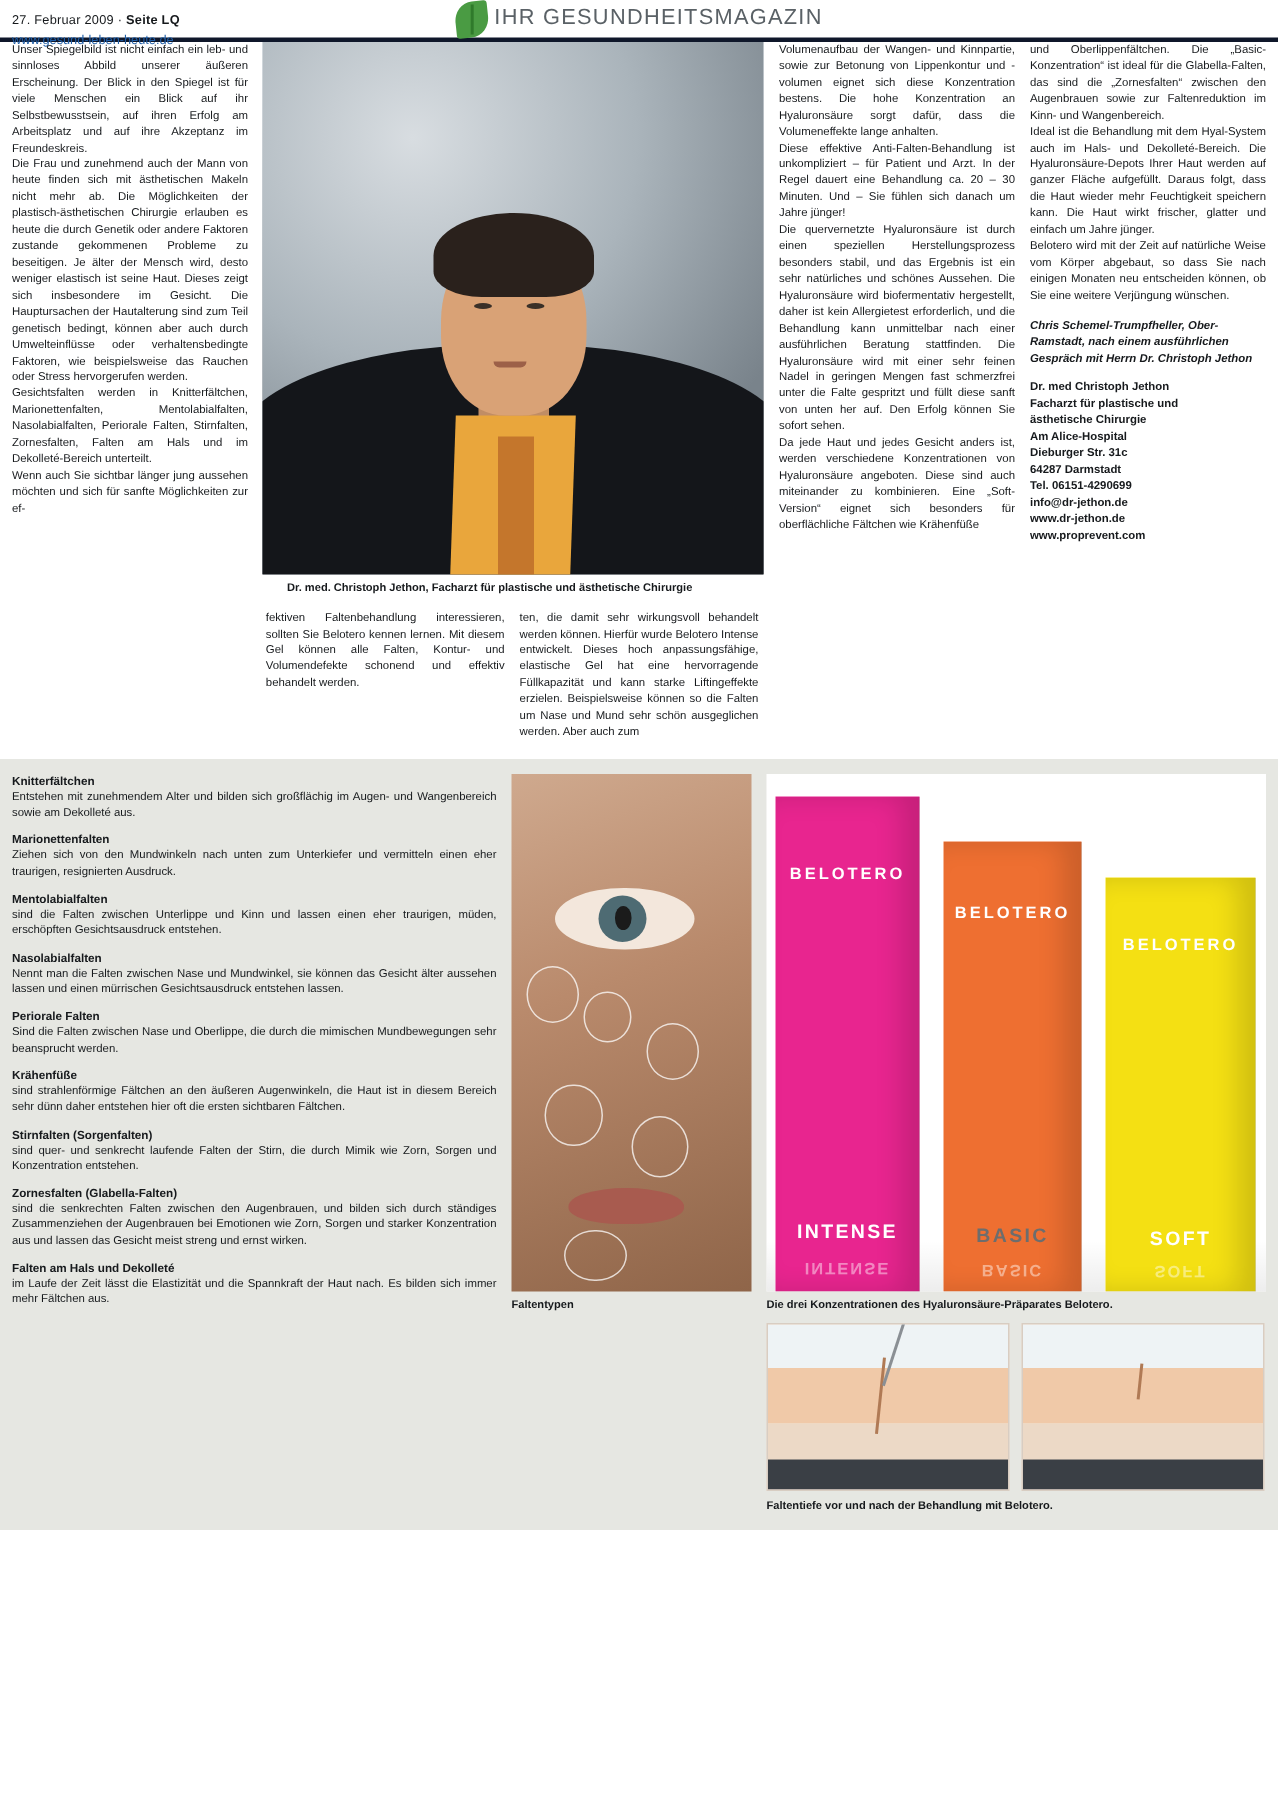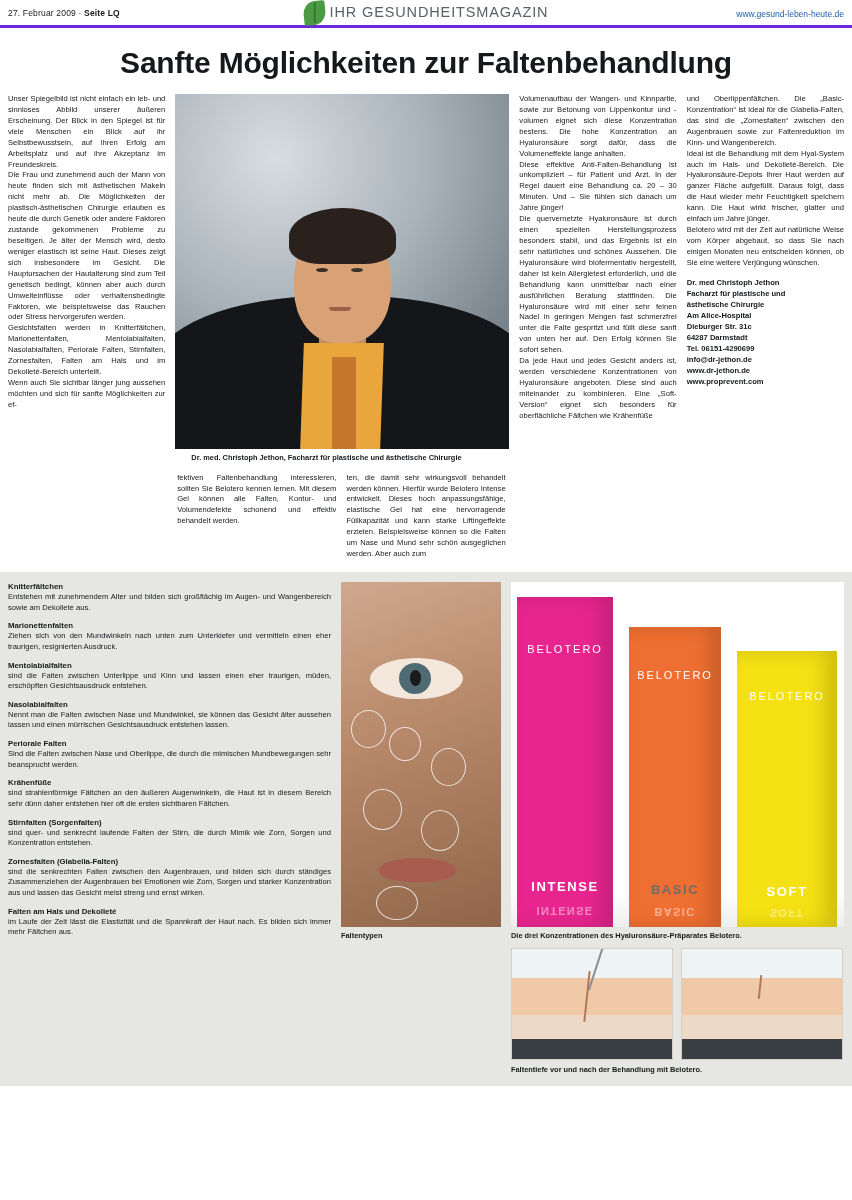--- a/index.html
+++ b/index.html
@@ -16,21 +16,22 @@
   .page { width:852px; height:1200px; position:relative; }
 
   
   .masthead {
     position:relative;
     height: 28px;
     padding: 6px 8px 0 8px;
     display:flex;
     align-items:flex-start;
     justify-content:space-between;
-    border-bottom: 3px solid #6d28d9;
+    border-bottom: 3px solid #0f172a;
+    flex-direction: column;
   }
   .mh-left { font-size: 8.5px; letter-spacing:0.02em; padding-top:2px; }
   .mh-left b { font-weight:bold; }
   .mh-center {
     position:absolute;
     left:50%;
     top:1px;
     transform: translateX(-50%);
     display:flex;
     align-items:center;
@@ -200,21 +201,21 @@
     background:#ffffff;
     position:relative; overflow:hidden;
   }
   .box {
     position:absolute; bottom:0;
     box-shadow: inset -12px 0 18px rgba(0,0,0,.15);
   }
   .box .brand {
     position:absolute; left:0; right:0; top:14%;
     text-align:center; color:#fff; font-size:11px;
-    letter-spacing:0.18em; font-weight:normal;
+    letter-spacing:0.18em; font-weight:bold;
   }
   .box .kind {
     position:absolute; left:0; right:0; bottom:10%;
     text-align:center; color:#fff; font-size:13px;
     letter-spacing:0.12em; font-weight:bold;
   }
   .box .kind.dark { color:#6d6d6d; }
   .box .mirror {
     position:absolute; left:0; right:0; bottom:3%;
     text-align:center; font-size:11px; letter-spacing:0.12em;
@@ -262,21 +263,20 @@
       <span>·</span>
       <b>Seite LQ</b>
     </div>
     <div class="mh-center">
       <div class="leaf"></div>
       <div class="mh-title">IHR GESUNDHEITSMAGAZIN</div>
     </div>
     <div class="mh-right">www.gesund-leben-heute.de</div>
   </div>
 
-  <h1 class="headline">Sanfte Möglichkeiten zur Faltenbehandlung</h1>
 
   <div class="article">
 
     <div class="cols">
       <div class="col bodytext">
           <p>Unser Spiegelbild ist nicht einfach ein leb- und sinnloses Abbild unserer äußeren Erscheinung. Der Blick in den Spiegel ist für viele Menschen ein Blick auf ihr Selbstbewusstsein, auf ihren Erfolg am Arbeitsplatz und auf ihre Akzeptanz im Freundeskreis.</p>
           <p>Die Frau und zunehmend auch der Mann von heute finden sich mit ästhetischen Makeln nicht mehr ab. Die Möglichkeiten der plastisch-ästhetischen Chirurgie erlauben es heute die durch Genetik oder andere Faktoren zustande gekommenen Probleme zu beseitigen. Je älter der Mensch wird, desto weniger elastisch ist seine Haut. Dieses zeigt sich insbesondere im Gesicht. Die Hauptursachen der Hautalterung sind zum Teil genetisch bedingt, können aber auch durch Umwelteinflüsse oder verhaltensbedingte Faktoren, wie beispielsweise das Rauchen oder Stress hervorgerufen werden.</p>
           <p>Gesichtsfalten werden in Knitterfältchen, Marionettenfalten, Mentolabialfalten, Nasolabialfalten, Periorale Falten, Stirnfalten, Zornesfalten, Falten am Hals und im Dekolleté-Bereich unterteilt.</p>
           <p>Wenn auch Sie sichtbar länger jung aussehen möchten und sich für sanfte Möglichkeiten zur ef-</p>
         </div>
@@ -304,20 +304,23 @@
           <p>Da jede Haut und jedes Gesicht anders ist, werden verschiedene Konzentrationen von Hyaluronsäure angeboten. Diese sind auch miteinander zu kombinieren. Eine „Soft-Version“ eignet sich besonders für oberflächliche Fältchen wie Krähenfüße</p>
         </div>
 
       <div class="col">
         <div class="bodytext">
             <p>und Oberlippenfältchen. Die „Basic-Konzentration“ ist ideal für die Glabella-Falten, das sind die „Zornesfalten“ zwischen den Augenbrauen sowie zur Faltenreduktion im Kinn- und Wangenbereich.</p>
             <p>Ideal ist die Behandlung mit dem Hyal-System auch im Hals- und Dekolleté-Bereich. Die Hyaluronsäure-Depots Ihrer Haut werden auf ganzer Fläche aufgefüllt. Daraus folgt, dass die Haut wieder mehr Feuchtigkeit speichern kann. Die Haut wirkt frischer, glatter und einfach um Jahre jünger.</p>
             <p>Belotero wird mit der Zeit auf natürliche Weise vom Körper abgebaut, so dass Sie nach einigen Monaten neu entscheiden können, ob Sie eine weitere Verjüngung wünschen.</p>
           </div>
         <div class="sig sig-block">
+          <div class="italic">Chris Schemel-Trumpfheller, Ober-Ramstadt, nach einem ausführlichen Gespräch mit Herrn Dr. Christoph Jethon</div>
+        </div>
+        <div class="sig sig-block">
           <div class="bold">Dr. med Christoph Jethon</div>
           <div class="bold">Facharzt für plastische und</div>
           <div class="bold">ästhetische Chirurgie</div>
           <div class="bold">Am Alice-Hospital</div>
           <div class="bold">Dieburger Str. 31c</div>
           <div class="bold">64287 Darmstadt</div>
           <div class="bold">Tel. 06151-4290699</div>
           <div class="bold">info@dr-jethon.de</div>
           <div class="bold">www.dr-jethon.de</div>
           <div class="bold">www.proprevent.com</div>

